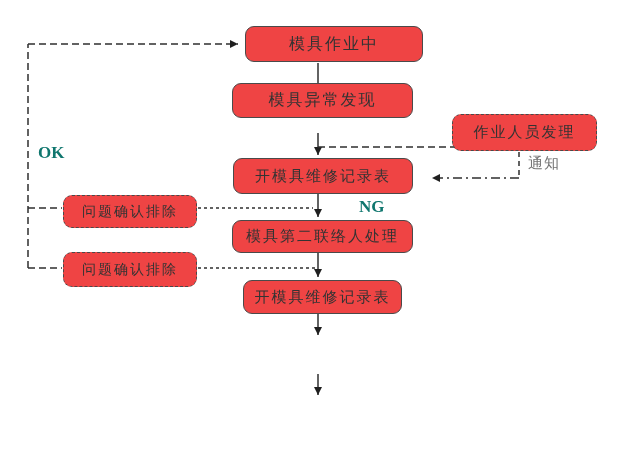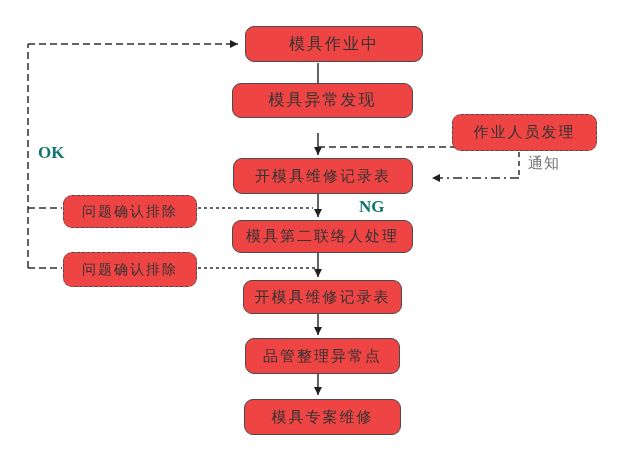--- a/index.html
+++ b/index.html
@@ -75,23 +75,21 @@
   <div class="node" style="left:245px;top:26px;width:178px;height:36px;font-size:16px;">模具作业中</div>
 
   <div class="node" style="left:232px;top:83px;width:181px;height:35px;font-size:16px;">模具异常发现</div>
 
   <div class="node" style="left:233px;top:158px;width:180px;height:36px;">开模具维修记录表</div>
 
   <div class="node" style="left:232px;top:220px;width:181px;height:33px;">模具第二联络人处理</div>
 
   <div class="node" style="left:243px;top:280px;width:159px;height:34px;">开模具维修记录表</div>
 
-  <div class="node" style="left:245px;top:338px;width:155px;height:36px;">品管整理异常点</div>
 
-  <div class="node" style="left:244px;top:399px;width:157px;height:36px;">模具专案维修</div>
 
   <div class="node dashed" style="left:452px;top:114px;width:145px;height:37px;">作业人员发理</div>
 
   <div class="node dashed" style="left:63px;top:195px;width:134px;height:33px;font-size:14px;">问题确认排除</div>
 
   <div class="node dashed" style="left:63px;top:252px;width:134px;height:35px;font-size:14px;">问题确认排除</div>
 
   <div class="flowlabel" style="left:38px;top:143px;">OK</div>
 
   <div class="flowlabel" style="left:327px;top:197px;margin-left:32px;">NG</div>

